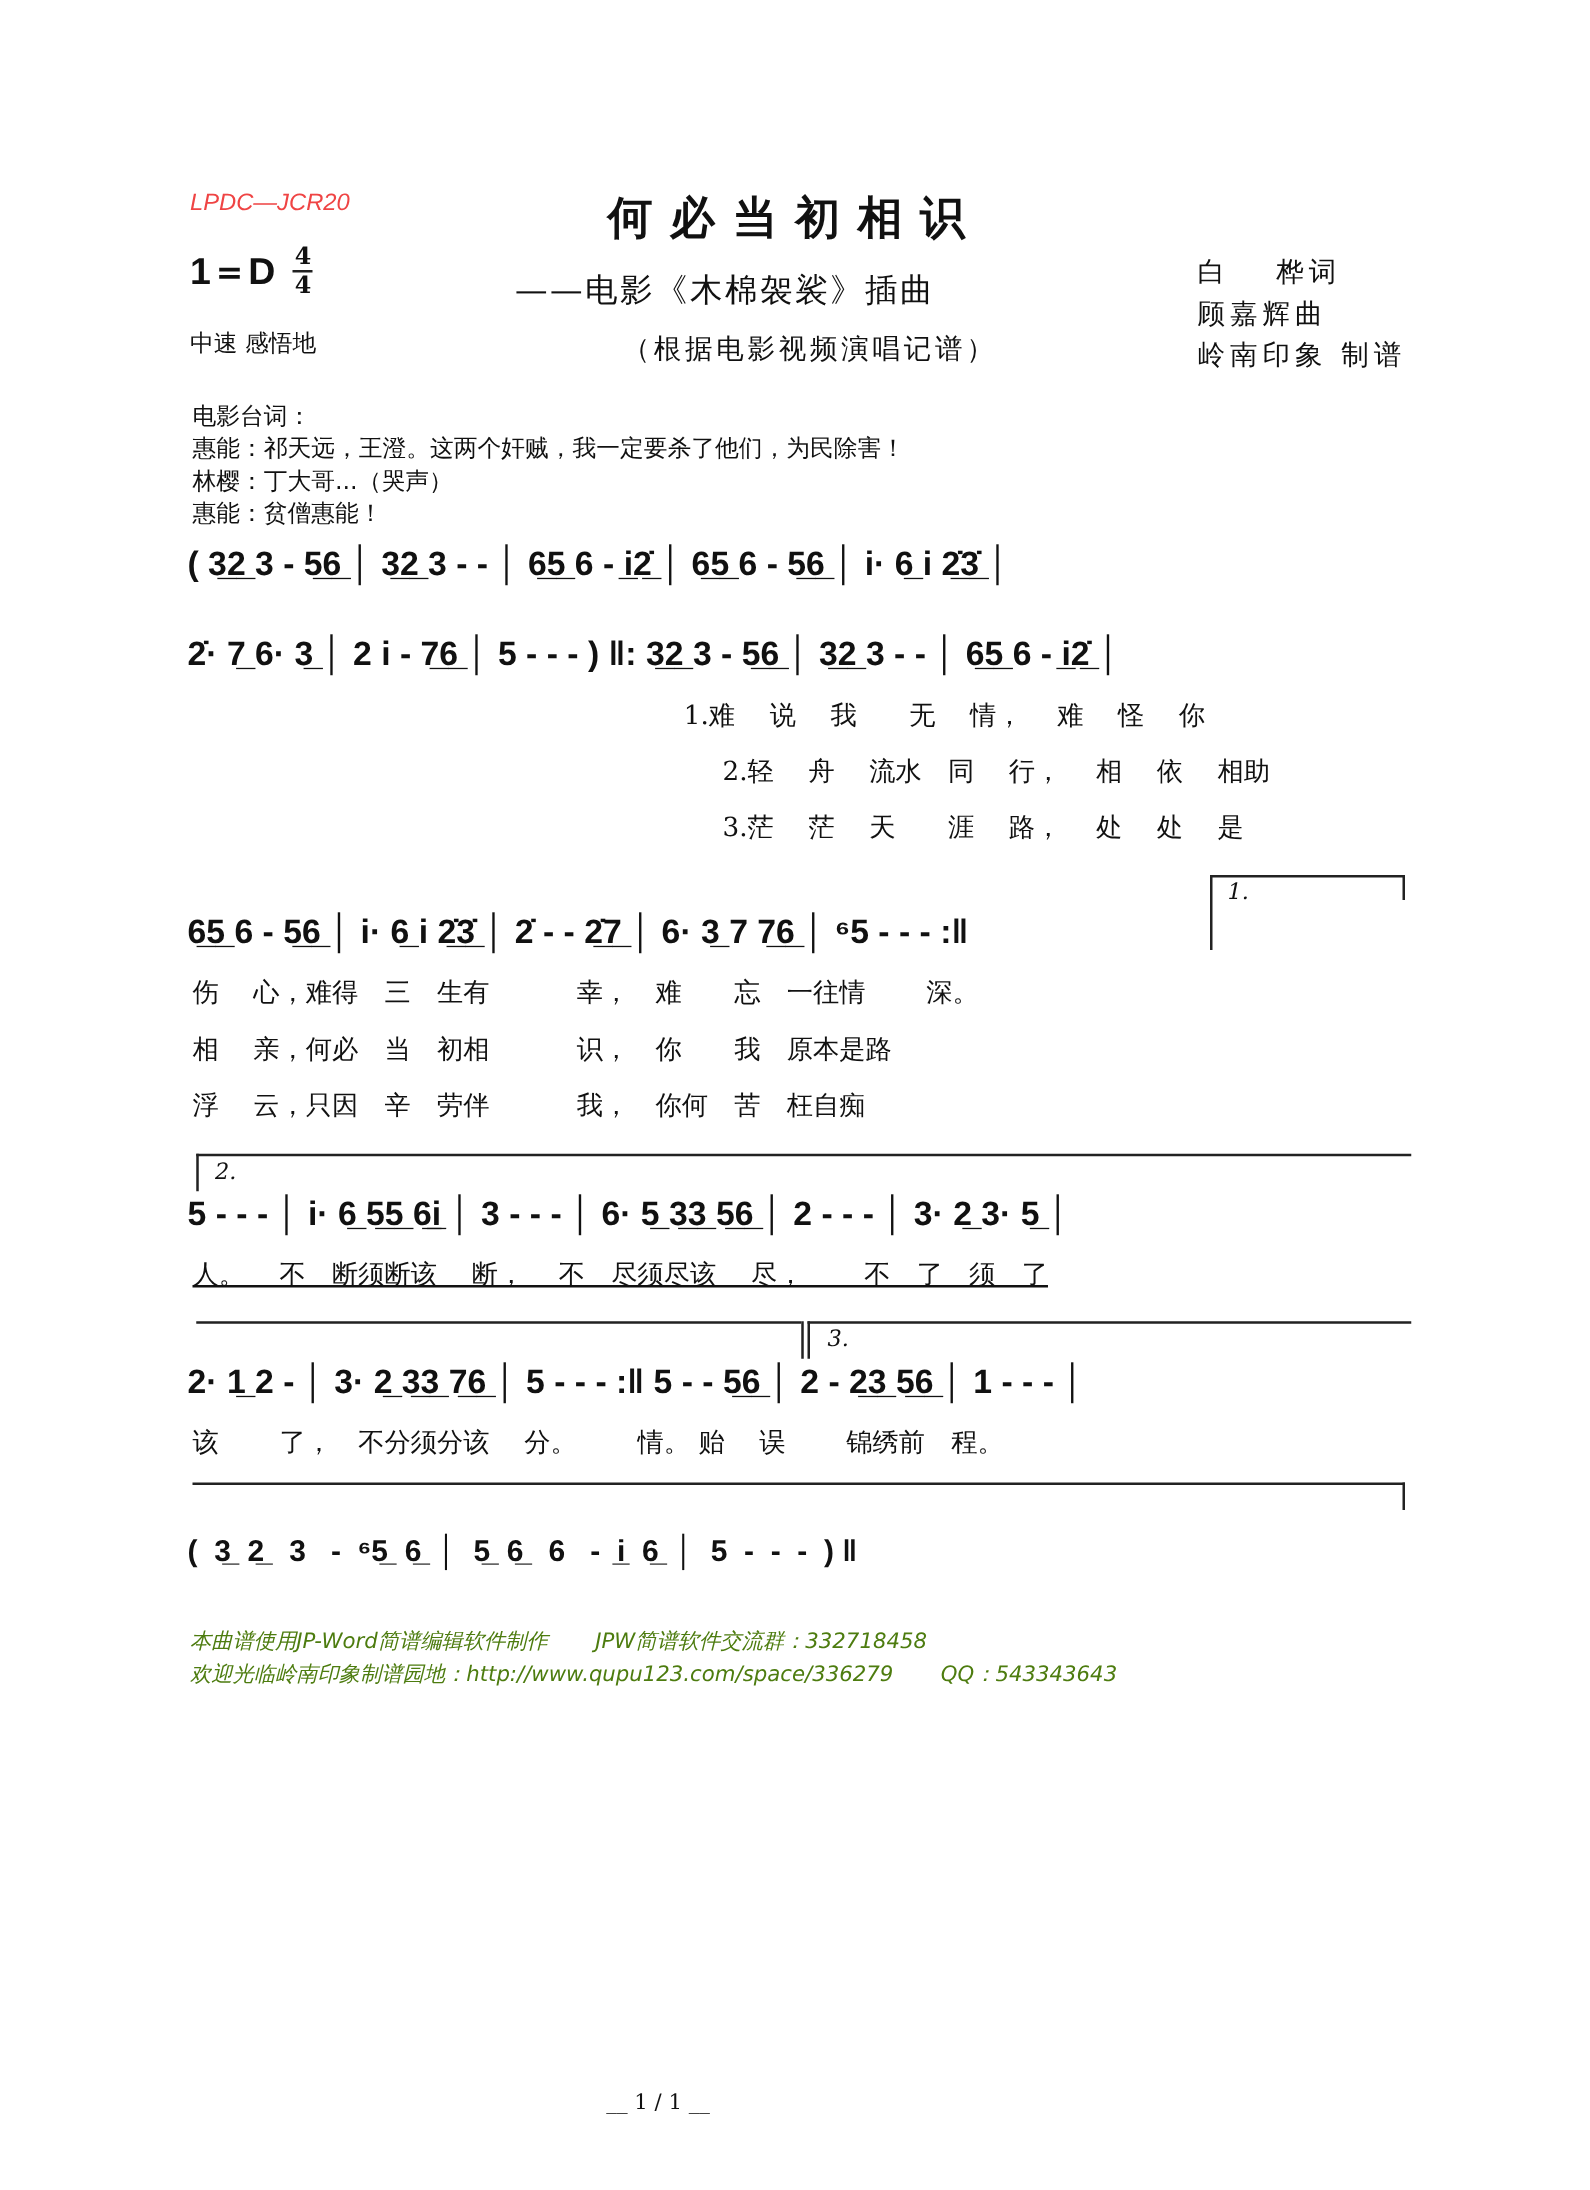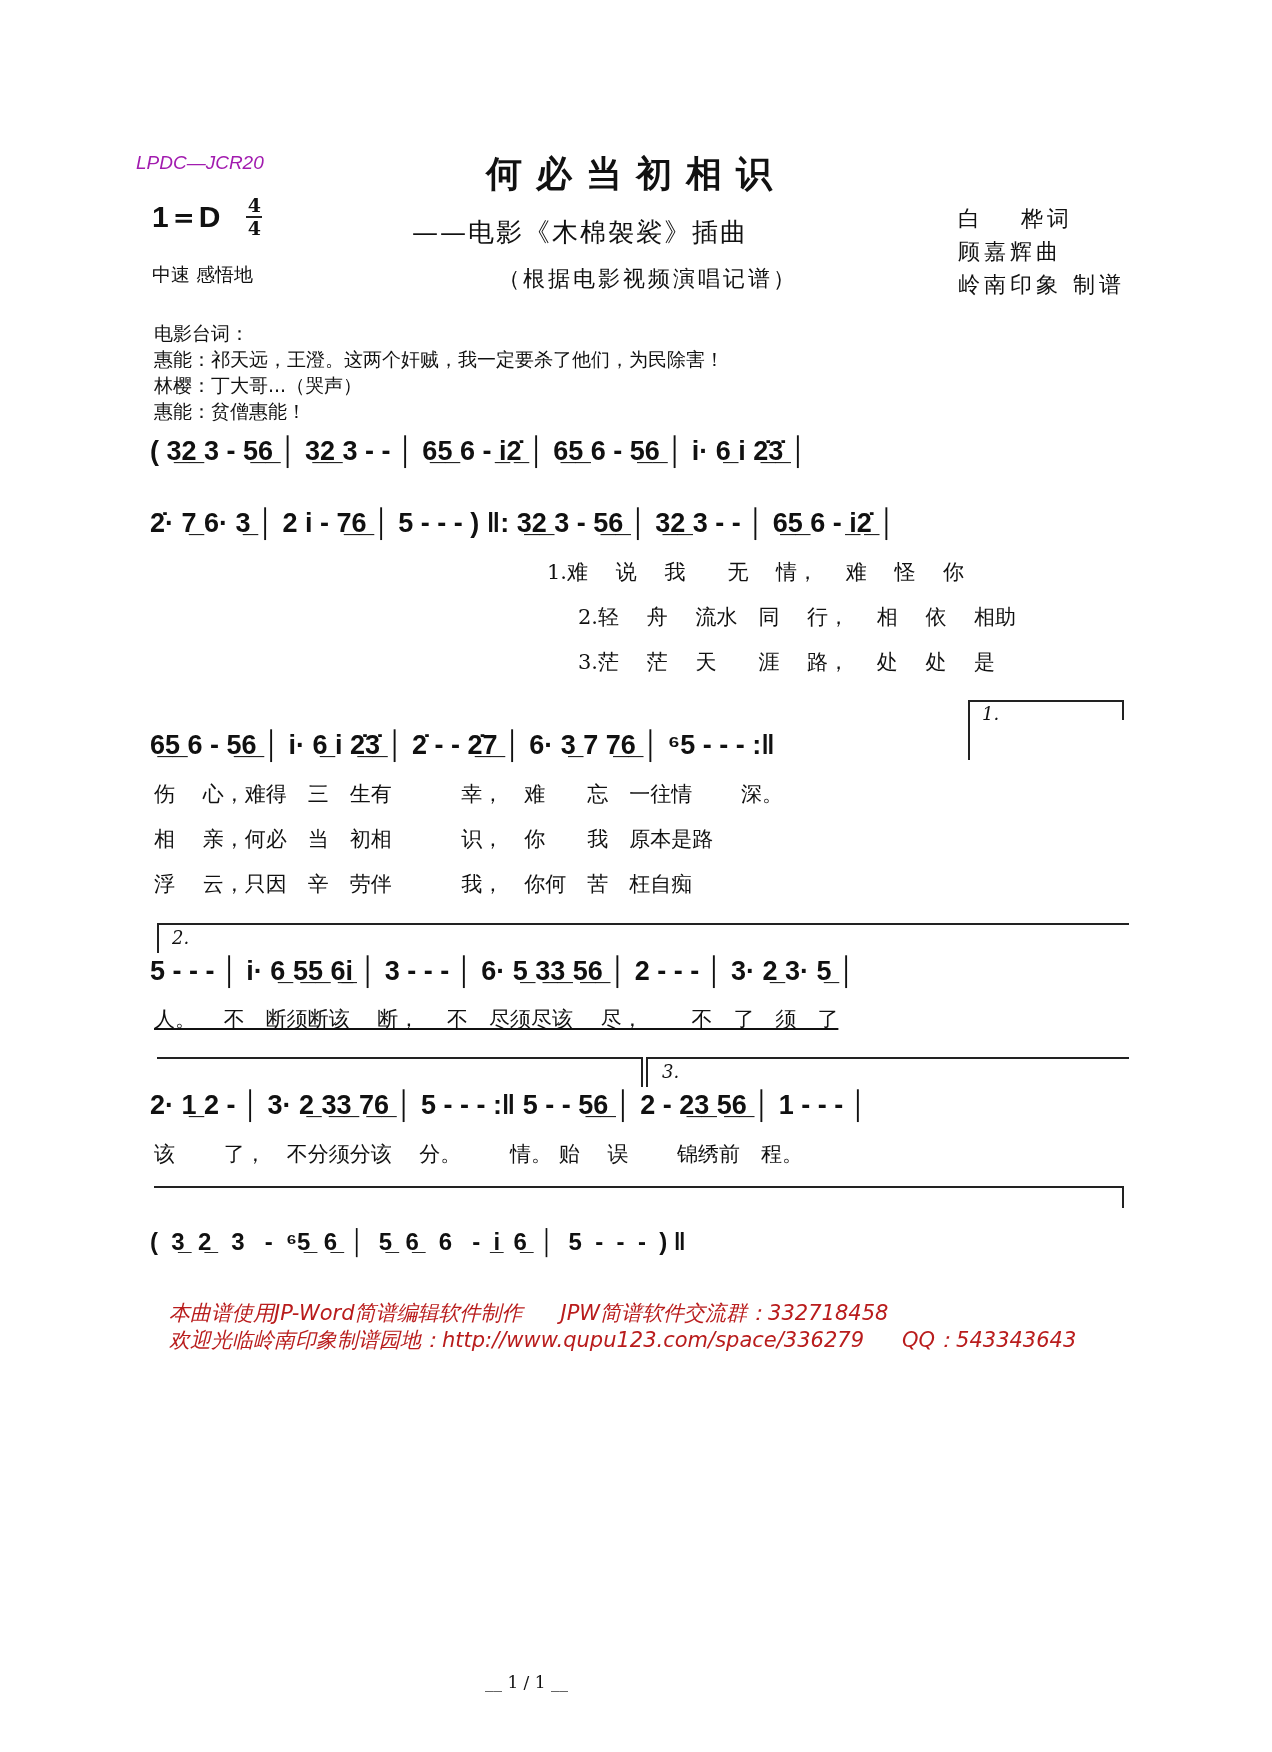--- a/index.html
+++ b/index.html
@@ -1,35 +1,35 @@
 <!DOCTYPE html>
 <html><head>
 <meta charset="utf-8">
 <style>
   html, body { margin:0; padding:0; background:#ffffff; }
   body { width:1272px; height:1752px; position:relative; overflow:hidden;
          font-family:"DejaVu Sans", sans-serif; color:#111; }
   .abs { position:absolute; }
-  .code { left:136px; top:152px; font-family:"Liberation Sans", sans-serif; font-style:italic; font-size:19px; color:#a21caf; }
-  .key { left:152px; top:196px; font-family:"Liberation Sans", sans-serif; font-size:30px; font-weight:bold; display:flex; align-items:center; gap:18px;justify-content:flex-end;}
+  .code { left:152px; top:152px; font-family:"Liberation Sans", sans-serif; font-style:italic; font-size:19px; color:#ef4444; }
+  .key { left:152px; top:196px; font-family:"Liberation Sans", sans-serif; font-size:30px; font-weight:bold; display:flex; align-items:center; gap:6px;justify-content:flex-end;}
   .key .frac { display:inline-flex; flex-direction:column; align-items:center; font-size:19px; line-height:19px; margin-left:8px; font-family:"DejaVu Serif", serif; font-weight:bold;}
   .key .frac .bar { width:16px; height:2px; background:#222; margin:1px 0; }
   .tempo { left:152px; top:262px; font-size:19px; }
   .title { left:0; width:1272px; top:150px; text-align:center; font-family:Liberation Serif, serif; font-weight:bold; font-size:36px; letter-spacing:14px; }
   .subtitle { left:0; width:1160px; top:215px; text-align:center; font-family:"DejaVu Serif", serif; font-size:26px; letter-spacing:2px; }
   .note { left:0; width:1272px; top:264px; text-align:center; font-family:"DejaVu Serif", serif; font-size:22px; letter-spacing:3px;padding-left:12px; }
   .credits { left:958px; top:202px; font-family:"DejaVu Serif", serif; font-size:22px; line-height:33px; letter-spacing:4px; }
   .dialog { left:154px; top:320px; font-size:19px; line-height:26px; }
   .row { position:absolute; left:150px; width:980px; height:50px; }
   .row .mel { position:absolute; left:0; top:0; width:100%; font-family:"Liberation Sans", sans-serif; font-weight:bold; font-size:27px; white-space:pre; letter-spacing:0px; }
   .lyric { position:absolute; font-family:"DejaVu Serif", serif; font-size:21px; white-space:pre; letter-spacing:0px; }
   .hline { position:absolute; height:2px; background:#222; }
   .vline { position:absolute; width:2px; background:#222; }
   .volta { position:absolute; font-family:"DejaVu Serif", serif; font-style:italic; font-size:18px; }
-  .footer { left:152px; top:1300px; font-family:"DejaVu Sans", sans-serif; font-style:italic; font-size:21px; line-height:27px; color:#b91c1c;margin-left:17px; }
+  .footer { left:152px; top:1300px; font-family:"DejaVu Sans", sans-serif; font-style:italic; font-size:17px; line-height:27px; color:#4d7c0f; }
   .footer span.gap { display:inline-block; width:38px; }
   .page { left:0; width:1053px; top:1672px; text-align:center; font-family:"DejaVu Serif", serif; font-size:17px; }
 </style>
 </head>
 <body>
 
 <div class="abs code">LPDC—JCR20</div>
 <div class="abs key">
   <span>1＝D</span>
   <span class="frac">

